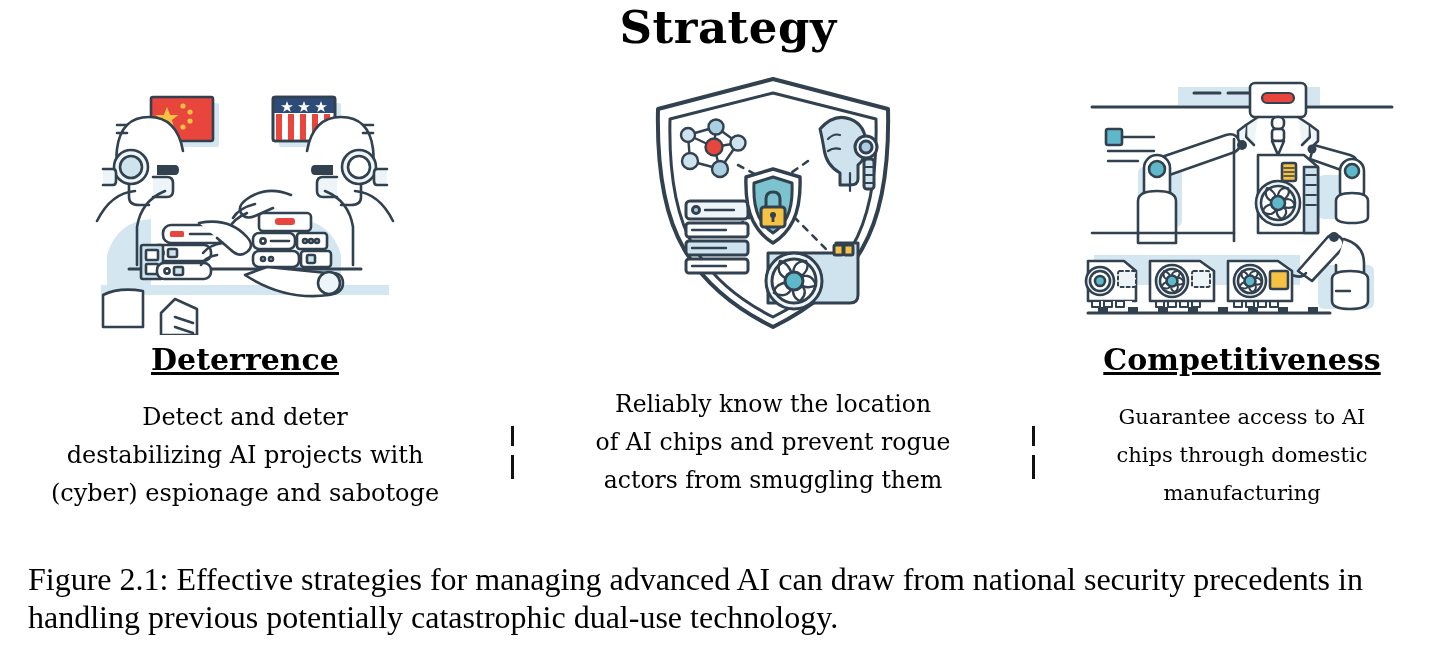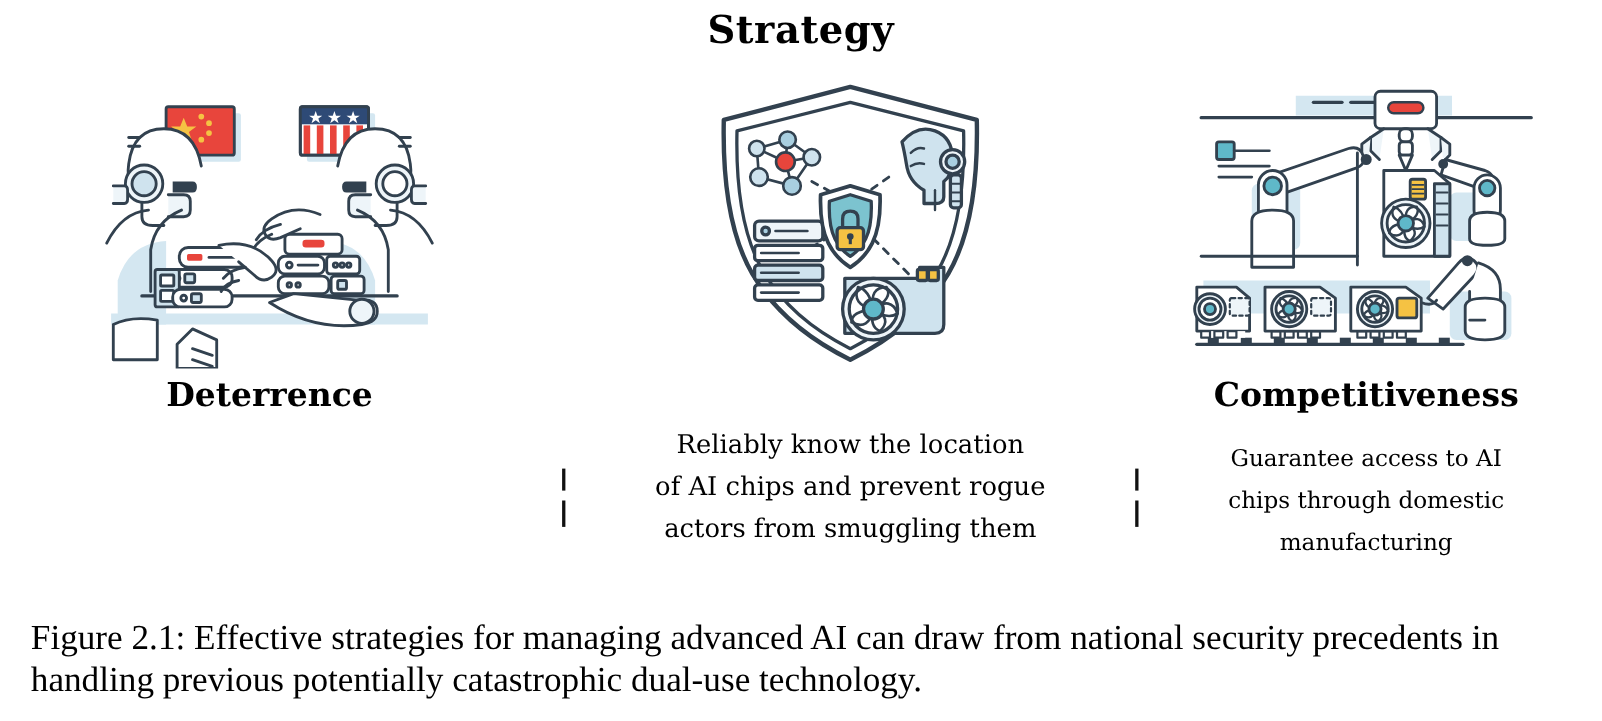--- a/index.html
+++ b/index.html
@@ -15,21 +15,21 @@
     position: relative;
   }
 
   
   .figure-title {
     position: absolute;
     top: 4px; left: 0; width: 1456px;
     text-align: center;
     font-family: "DejaVu Serif", "Liberation Serif", serif;
     font-weight: 700;
-    font-size: 35px;
+    font-size: 45px;
     letter-spacing: 0.5px;
     line-height: 48px;
   }
 
   
   .columns {
     position: absolute;
     top: 70px; left: 0; width: 1456px; height: 470px;
   }
   .col {
@@ -49,20 +49,21 @@
   }
   .art-wrap svg { display: block; }
 
   .col-head {
     text-align: center;
     font-family: "DejaVu Serif", "Liberation Serif", serif;
     font-weight: 700;
     font-size: 30px;
     line-height: 36px;
     margin-top: 4px;
+    text-decoration: underline;
   }
   .col-desc {
     text-align: center;
     font-family: "DejaVu Serif", "Liberation Serif", serif;
     font-size: 24px;
     line-height: 38px;
     margin-top: 20px;
     white-space: pre-line;
   }
   .col-1 .col-desc { font-size: 23.5px; margin-top: 47px; }
@@ -212,20 +213,23 @@
           <path d="M150 202 q40 26 84 20 q14 -2 14 -12 q0 -12 -16 -10 l-60 -6 z" fill="#ffffff"></path>
           <circle cx="234" cy="210" r="11" fill="#eef5f9"></circle>
           <path d="M8 222 q16 -8 40 -4 l0 36 -40 0 z" fill="#ffffff"></path>
           <path d="M66 240 l14 -14 l22 10 l0 26 l-36 0 z" fill="#ffffff"></path>
           <path d="M80 244 l18 6"></path>
           <path d="M80 254 l18 6"></path>
         </g>
       </svg>
     </div>
     <div class="col-head">Deterrence</div>
+    <div class="col-desc">Detect and deter
+destabilizing AI projects with
+(cyber) espionage and sabotoge</div>
   </div>
 
   <div class="col col-1">
     <div class="art-wrap">
       <svg width="262" height="262" viewBox="0 0 262 262" xmlns="http://www.w3.org/2000/svg">
         <g fill="none" stroke="#32414f" stroke-width="3" stroke-linejoin="round" stroke-linecap="round">
 
           <path d="M131 6 L16 36 q-2 92 26 140 q28 48 89 78 q61 -30 89 -78 q28 -48 26 -140 z" fill="#ffffff" stroke-width="4"></path>
           <path d="M131 20 L28 46 q-2 84 24 128 q25 43 79 70 q54 -27 79 -70 q26 -44 24 -128 z" fill="#ffffff"></path>
 

